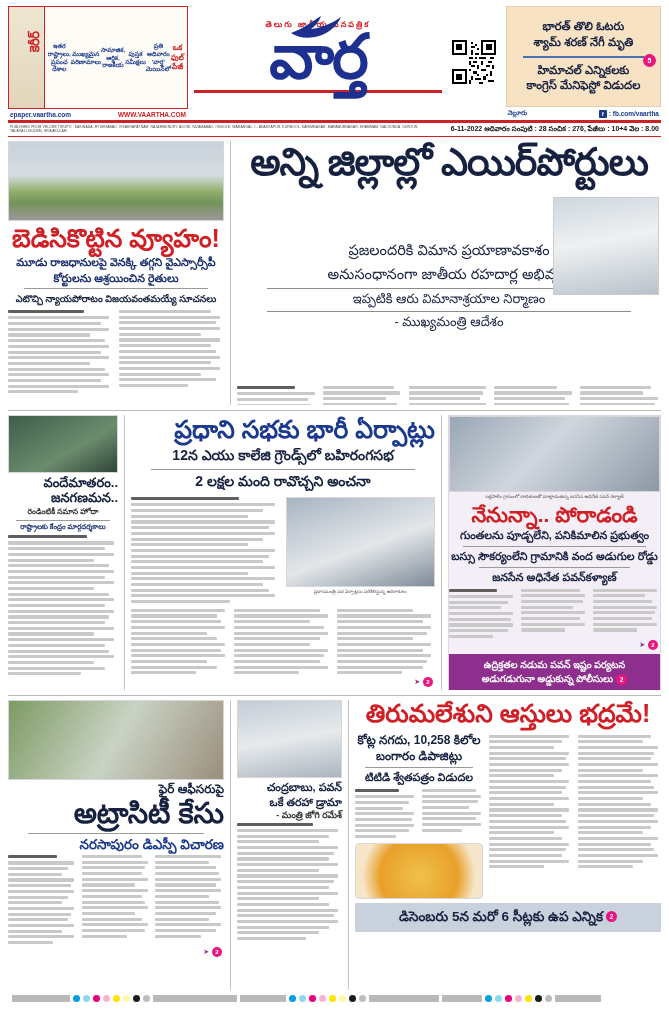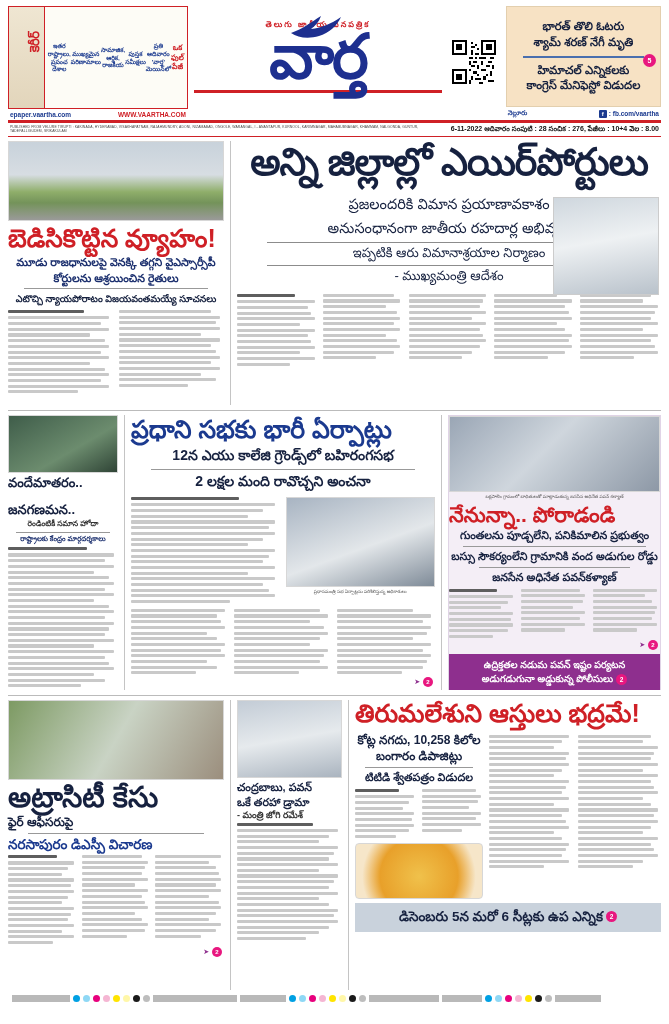--- a/index.html
+++ b/index.html
@@ -70,22 +70,22 @@
   .photo{background:#b9c6cf;position:relative;overflow:hidden;border:1px solid #d7d7d7;}
   .ph-build{background:linear-gradient(180deg,#c8d2db 0%,#d7dde2 42%,#8fae6a 64%,#74935a 78%,#9a9a99 100%);}
   .ph-court{background:linear-gradient(150deg,#3f5d4a,#6c8c6e 60%,#2f4436);}
   .ph-crowd{background:linear-gradient(135deg,#9aa6b5,#cfd6dd 45%,#8d98a6);}
   .ph-rally{background:linear-gradient(160deg,#a8b4c2,#e3e7ea 55%,#7f8b98);}
   .ph-fire{background:linear-gradient(120deg,#7d9a63,#c9d3c4 50%,#9b8e7d);}
   .ph-person{background:linear-gradient(170deg,#c3ccd6,#e6eaed 50%,#aab4bf);}
   .ph-cm{background:linear-gradient(170deg,#cfd7de,#eef1f3 45%,#b9c2cb);}
   .ph-temple{background:radial-gradient(circle at 50% 60%,#f0c14b,#e8a02a 55%,#f6e6c9 80%);}
 
-  .hl-red{color:#cf2026;font-weight:bold;text-align:left;line-height:1.1;}
-  .hl-blue{color:#16213f;font-weight:bold;text-align:left;line-height:1.12;}
+  .hl-red{color:#cf2026;font-weight:bold;text-align:center;line-height:1.1;}
+  .hl-blue{color:#16213f;font-weight:bold;text-align:right;line-height:1.12;}
   .sub-line{text-align:center;color:#16213f;font-weight:bold;}
   .hrule{border-bottom:1px solid #999;margin:2px 16px;}
 
   .l-head{font-size:25px;margin-top:4px;}
   .l-sub1{font-size:11px;margin-top:3px;line-height:1.25;color:#1b2f6e;}
   .l-sub2{font-size:9.5px;margin-top:2px;color:#16213f;}
 
   .body-cols{display:flex;gap:5px;margin-top:3px;flex:1;overflow:hidden;}
   .bcol{flex:1;}
   .tl{height:3.1px;background:#c9c9c9;border-radius:1px;margin-bottom:2.6px;}
@@ -93,21 +93,21 @@
   .byline{height:3.4px;background:#5e5e5e;width:72%;border-radius:1px;margin-bottom:3px;}
 
   .main-head{font-size:38px;line-height:1.02;color:#16213f;font-weight:bold;
     text-align:center;letter-spacing:-1px;margin-top:2px;}
   .main-subs{margin-top:12px;}
   .main-subs .ms{font-size:14.5px;color:#16213f;text-align:center;padding:2px 0;}
   .main-subs .ms.small{font-size:13px;}
   .main-subs .sep{border-bottom:1px solid #8c8c8c;margin:0 30px;}
   .cm-photo{width:104px;height:96px;position:absolute;right:2px;top:56px;border:1px solid #ccc;}
 
-  .main-wrap{position:relative;}
+  .main-wrap{position:relative;gap:46px;}
 
   
   .grid-mid{display:flex;gap:6px;margin-top:5px;height:275px;border-top:1px solid #bbb;padding-top:4px;}
   .m-left{width:110px;}
   .m-center{flex:1;}
   .m-right{width:213px;background:#f4eef6;border:1px solid #e0d4e6;padding:0;box-sizing:border-box;}
   .m2-head{font-size:13px;margin-top:3px;}
   .m2-sub{font-size:7.6px;margin-top:2px;color:#333;}
   .m2-sub2{font-size:7px;margin-top:2px;color:#1b2f6e;}
   .pm-head{font-size:25px;color:#1b3a8f;}
@@ -399,21 +399,21 @@
         </div>
       </div>
     </div>
   </div>
 
   <div class="grid-mid">
 
     <div class="m-left">
       <div class="photo ph-court" style="height:56px"></div>
       <div class="hl-blue m2-head">వందేమాతరం..</div>
-      <div class="hl-blue m2-head" style="margin-top:12px">జనగణమన..</div>
+      <div class="hl-blue m2-head" style="margin-top:0">జనగణమన..</div>
       <div class="sub-line m2-sub">రెండింటికీ సమాన హోదా</div>
       <div class="hrule" style="margin:2px 8px"></div>
       <div class="sub-line m2-sub2">రాష్ట్రాలకు కేంద్రం మార్గదర్శకాలు</div>
       <div class="body-cols">
         <div class="bcol">
           <div class="byline"></div>
           <div class="tl s1"></div>
             <div class="tl s2"></div>
             <div class="tl s1"></div>
             <div class="tl s3"></div>
@@ -579,22 +579,22 @@
           <span>అడుగడుగునా అడ్డుకున్న పోలీసులు</span><span class="pg-dot">2</span>
         </div>
       </div>
     </div>
   </div>
 
   <div class="grid-bot">
 
     <div class="b-left">
       <div class="photo ph-fire" style="height:78px"></div>
+      <div class="hl-blue b-head-small">ఫైర్ ఆఫీసరుపై</div>
       <div class="hl-blue b-head-big">అట్రాసిటీ కేసు</div>
-      <div class="hl-blue b-head-small">ఫైర్ ఆఫీసరుపై</div>
       <div class="hrule" style="margin:3px 20px"></div>
       <div class="hl-blue b-head-sub">నరసాపురం డిఎస్పీ విచారణ</div>
       <div class="body-cols">
         <div class="bcol">
           <div class="byline"></div>
           <div class="tl s1"></div>
             <div class="tl s2"></div>
             <div class="tl s3"></div>
             <div class="tl s1"></div>
           <div class="tl s4"></div>

